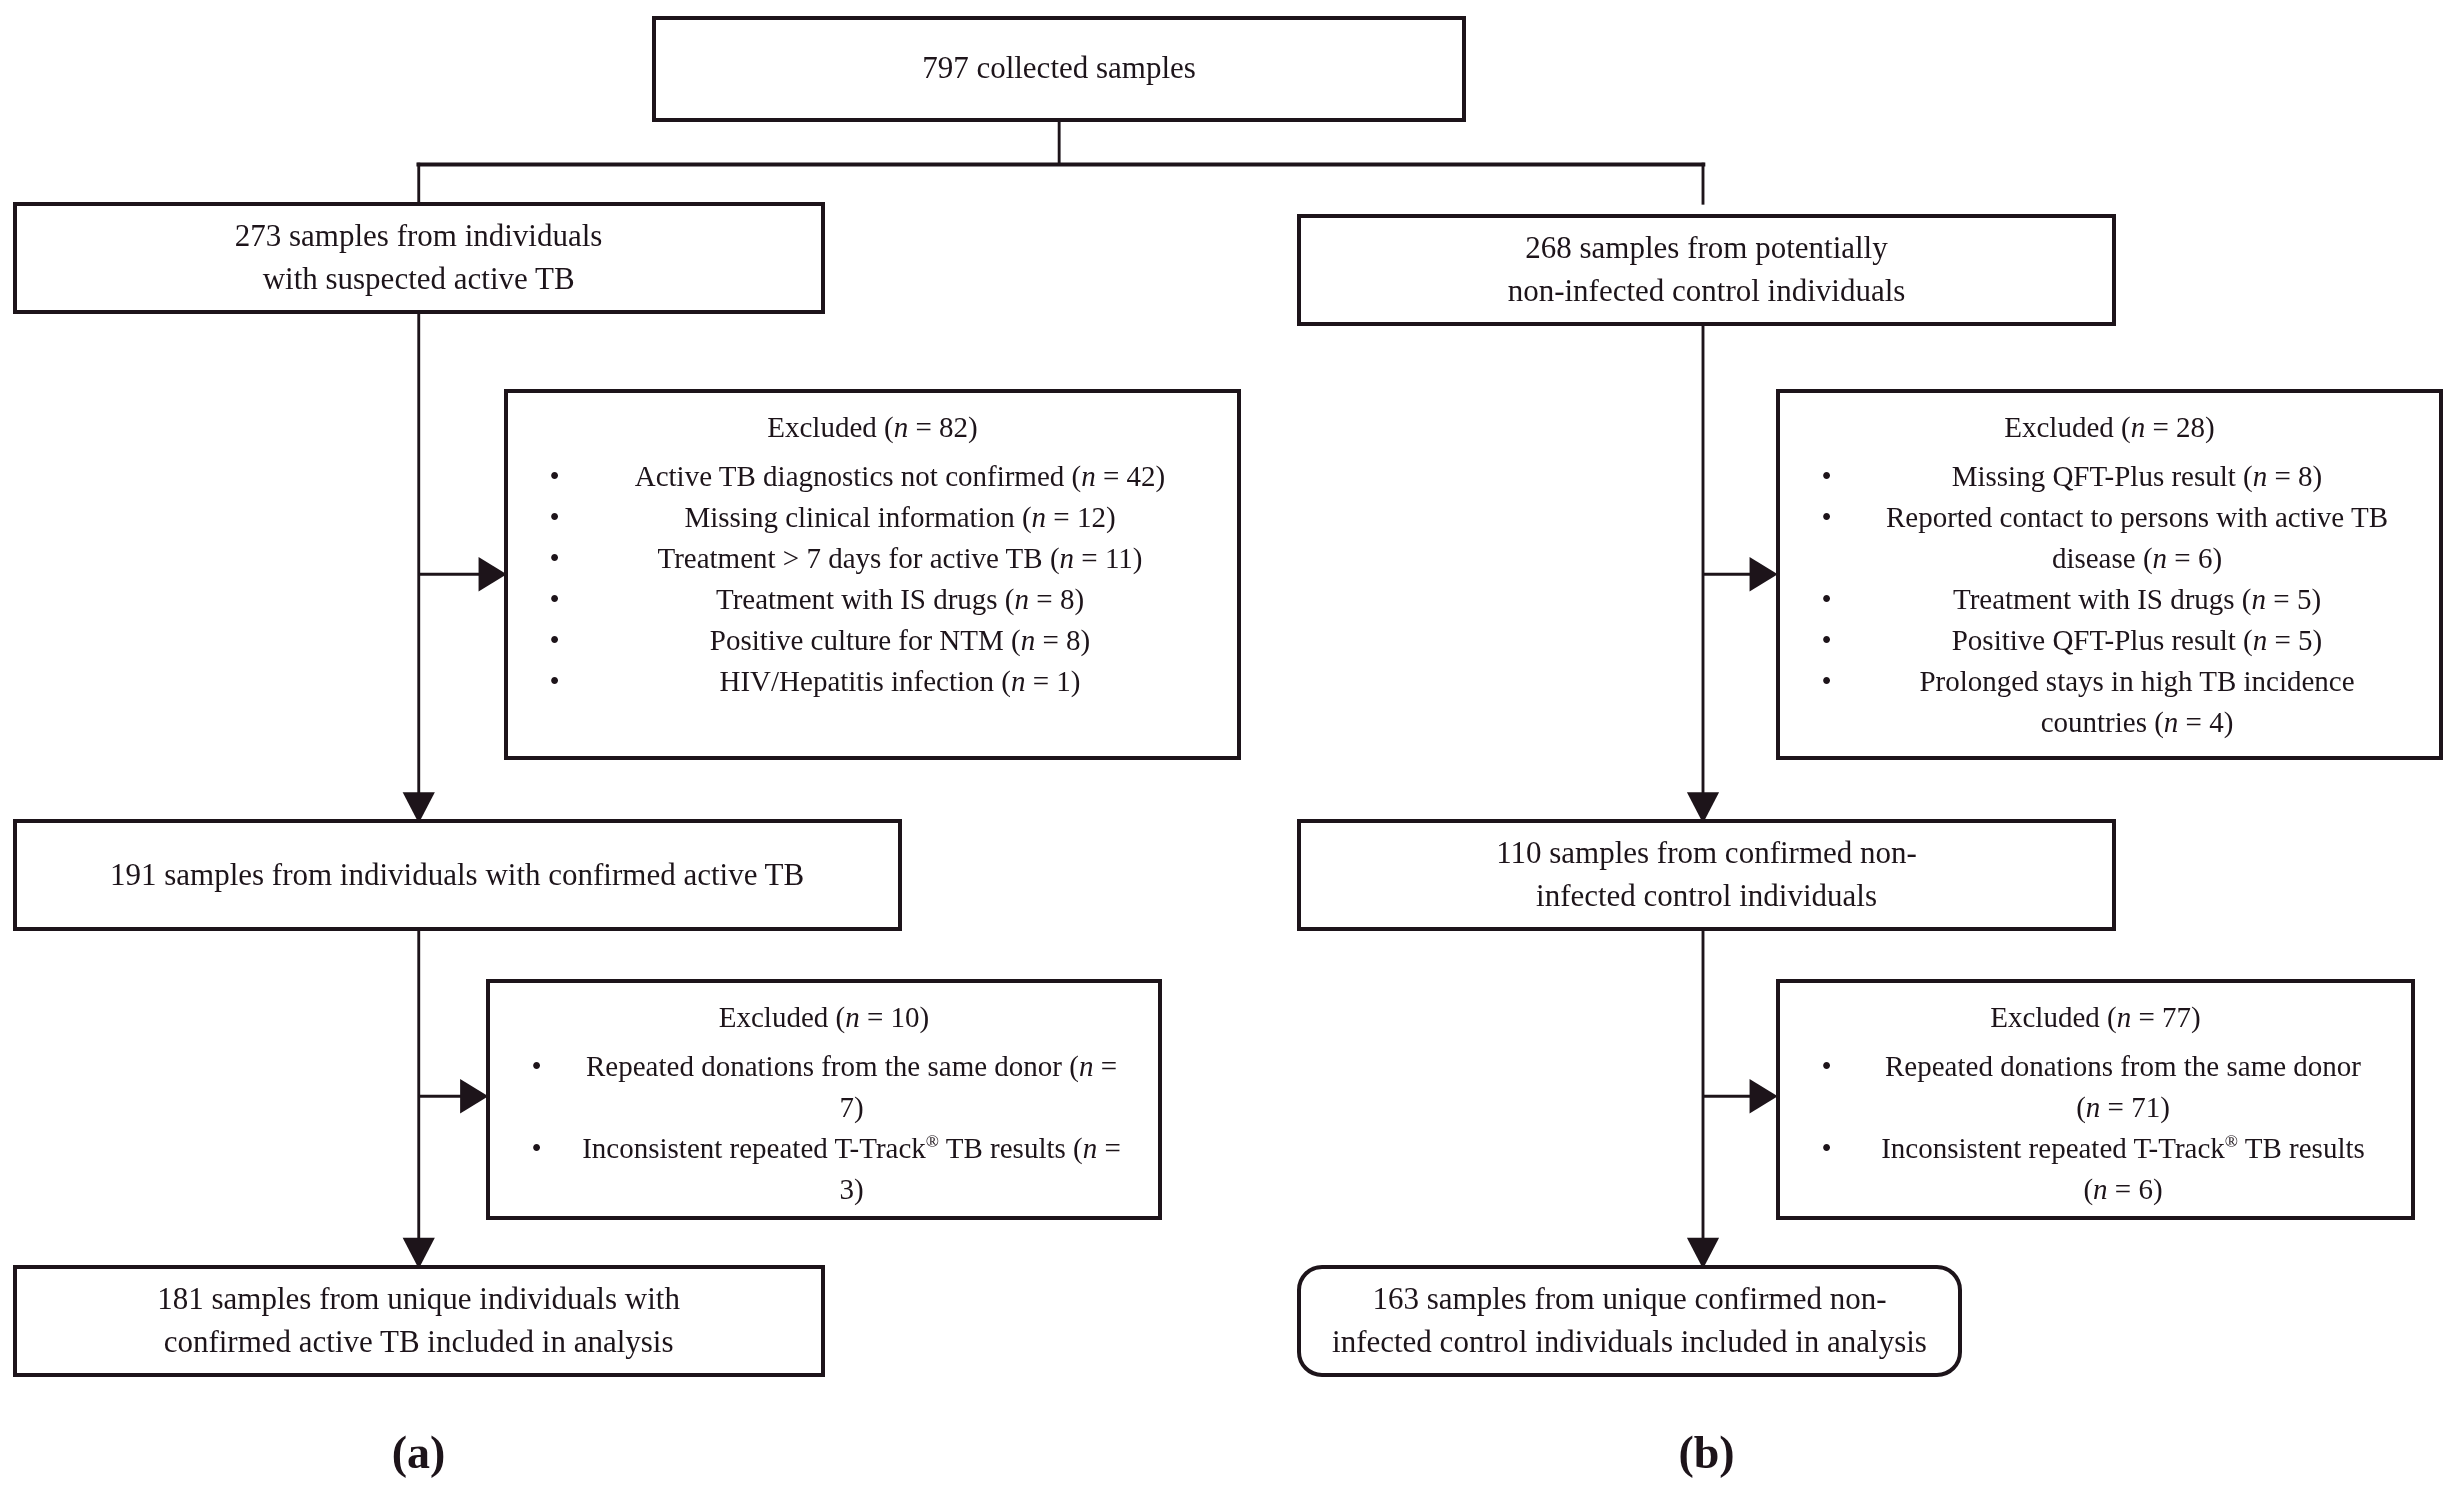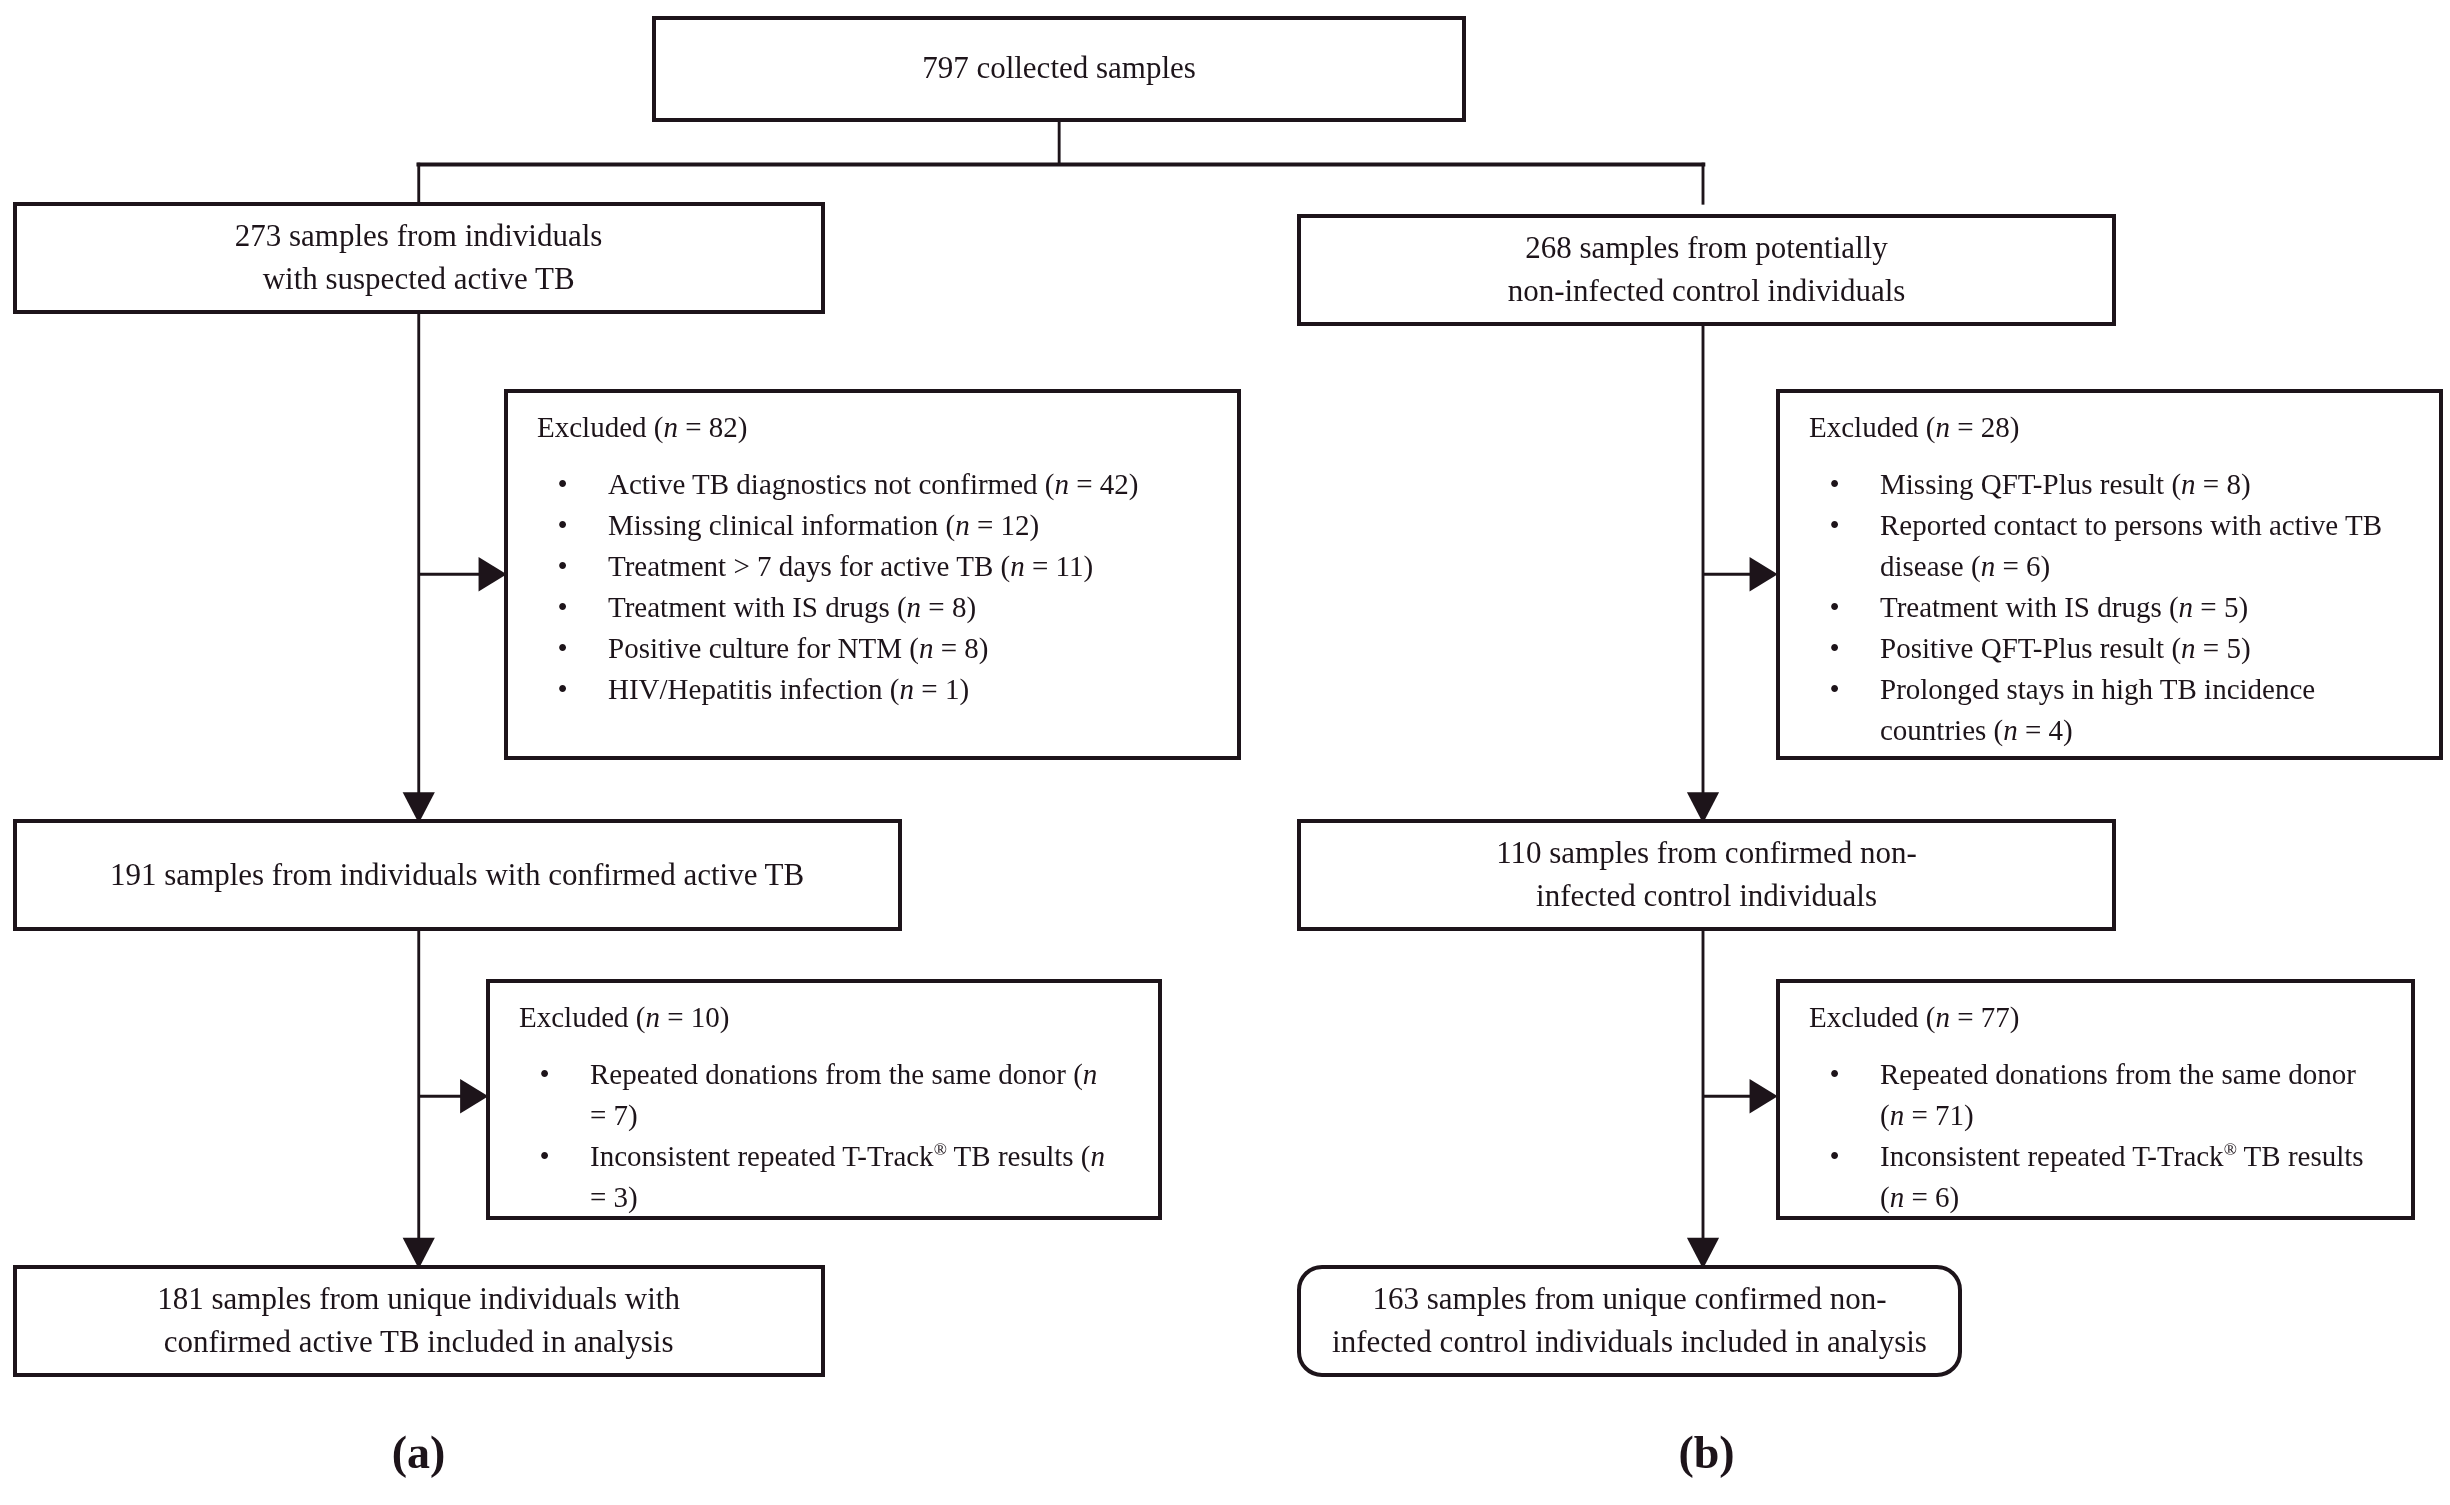--- a/index.html
+++ b/index.html
@@ -23,24 +23,24 @@
     text-align:center;font-size:31px;line-height:1.38;
   }
   .box-center .txt{display:block;margin:0 auto;text-wrap:balance;}
   .mw-1000 .txt{max-width:575px;}
   .mw-880  .txt{max-width:506px;}
   .mw-1260 .txt{max-width:724px;}
   .mw-1150 .txt{max-width:661px;}
   .mw-1250 .txt{max-width:719px;}
   .box-excluded{
     font-size:29px;line-height:41px;padding:14px 29px;
-    display:block;text-align:left;
+    display:block;text-align:center;
   }
   .box-excluded .hdr{display:block;}
-  .box-excluded ul{margin:16px;padding:0;list-style:none;}
+  .box-excluded ul{margin:8px;padding:0;list-style:none;}
   .box-excluded li{position:relative;padding-left:55px;}
   .box-excluded li::before{
     content:"\2022";position:absolute;left:4.6px;top:0;
   }
   sup{font-size:60%;line-height:0;vertical-align:super;}
   i{font-style:italic;}
   .panel-label{
     position:absolute;text-align:center;font-weight:bold;font-size:46px;
   }
   

